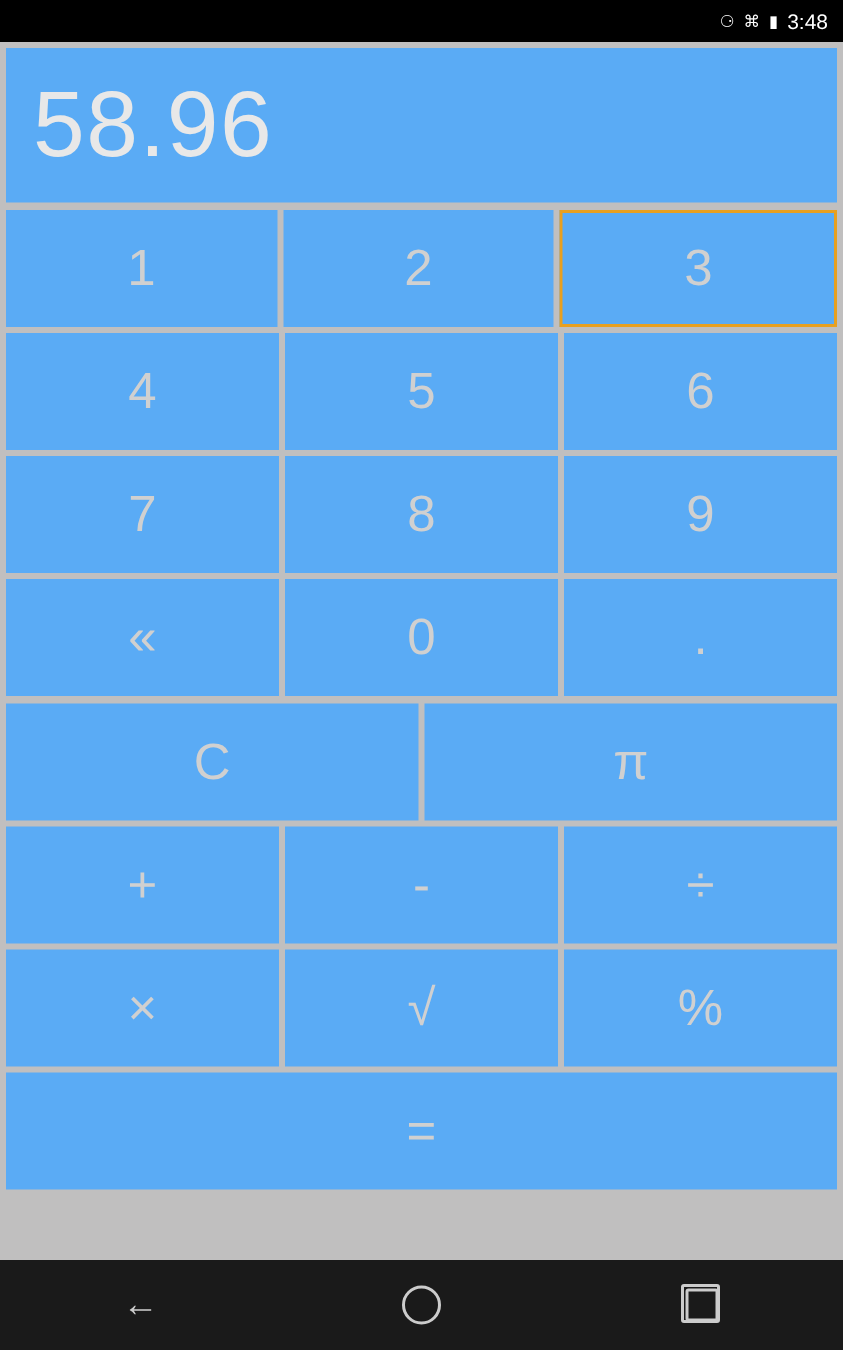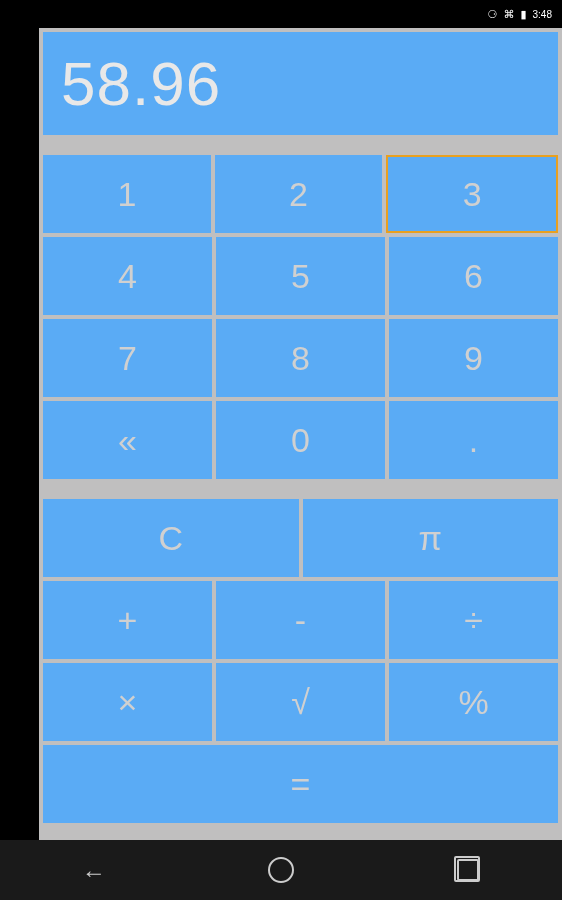--- a/index.html
+++ b/index.html
@@ -34,22 +34,21 @@
       font-size: 12px;
     }
 
     
     #calculator {
       flex: 1;
       background: #c0bfbf;
       display: flex;
       flex-direction: column;
       padding: 4px;
-      gap: 20px;
-      margin-left: 39px;
+      gap: 5px;
     }
 
     
     #display {
       background: #5aabf5;
       padding: 16px 18px;
       display: flex;
       align-items: center;
     }
 
@@ -150,21 +149,21 @@
       font-size: 11px;
     }
 
     .battery-icon {
       color: #fff;
       font-size: 11px;
     }
 
     .time-text {
       color: #fff;
-      font-size: 10px;
+      font-size: 14px;
     }
   </style>
 </head>
 <body>
 
 <div id="status-bar">
   <div class="status-icons">
     <span style="color:#fff;font-size:11px;">⚆</span>
     <span class="wifi-icon">⌘</span>
     <span class="battery-icon">▮</span>

